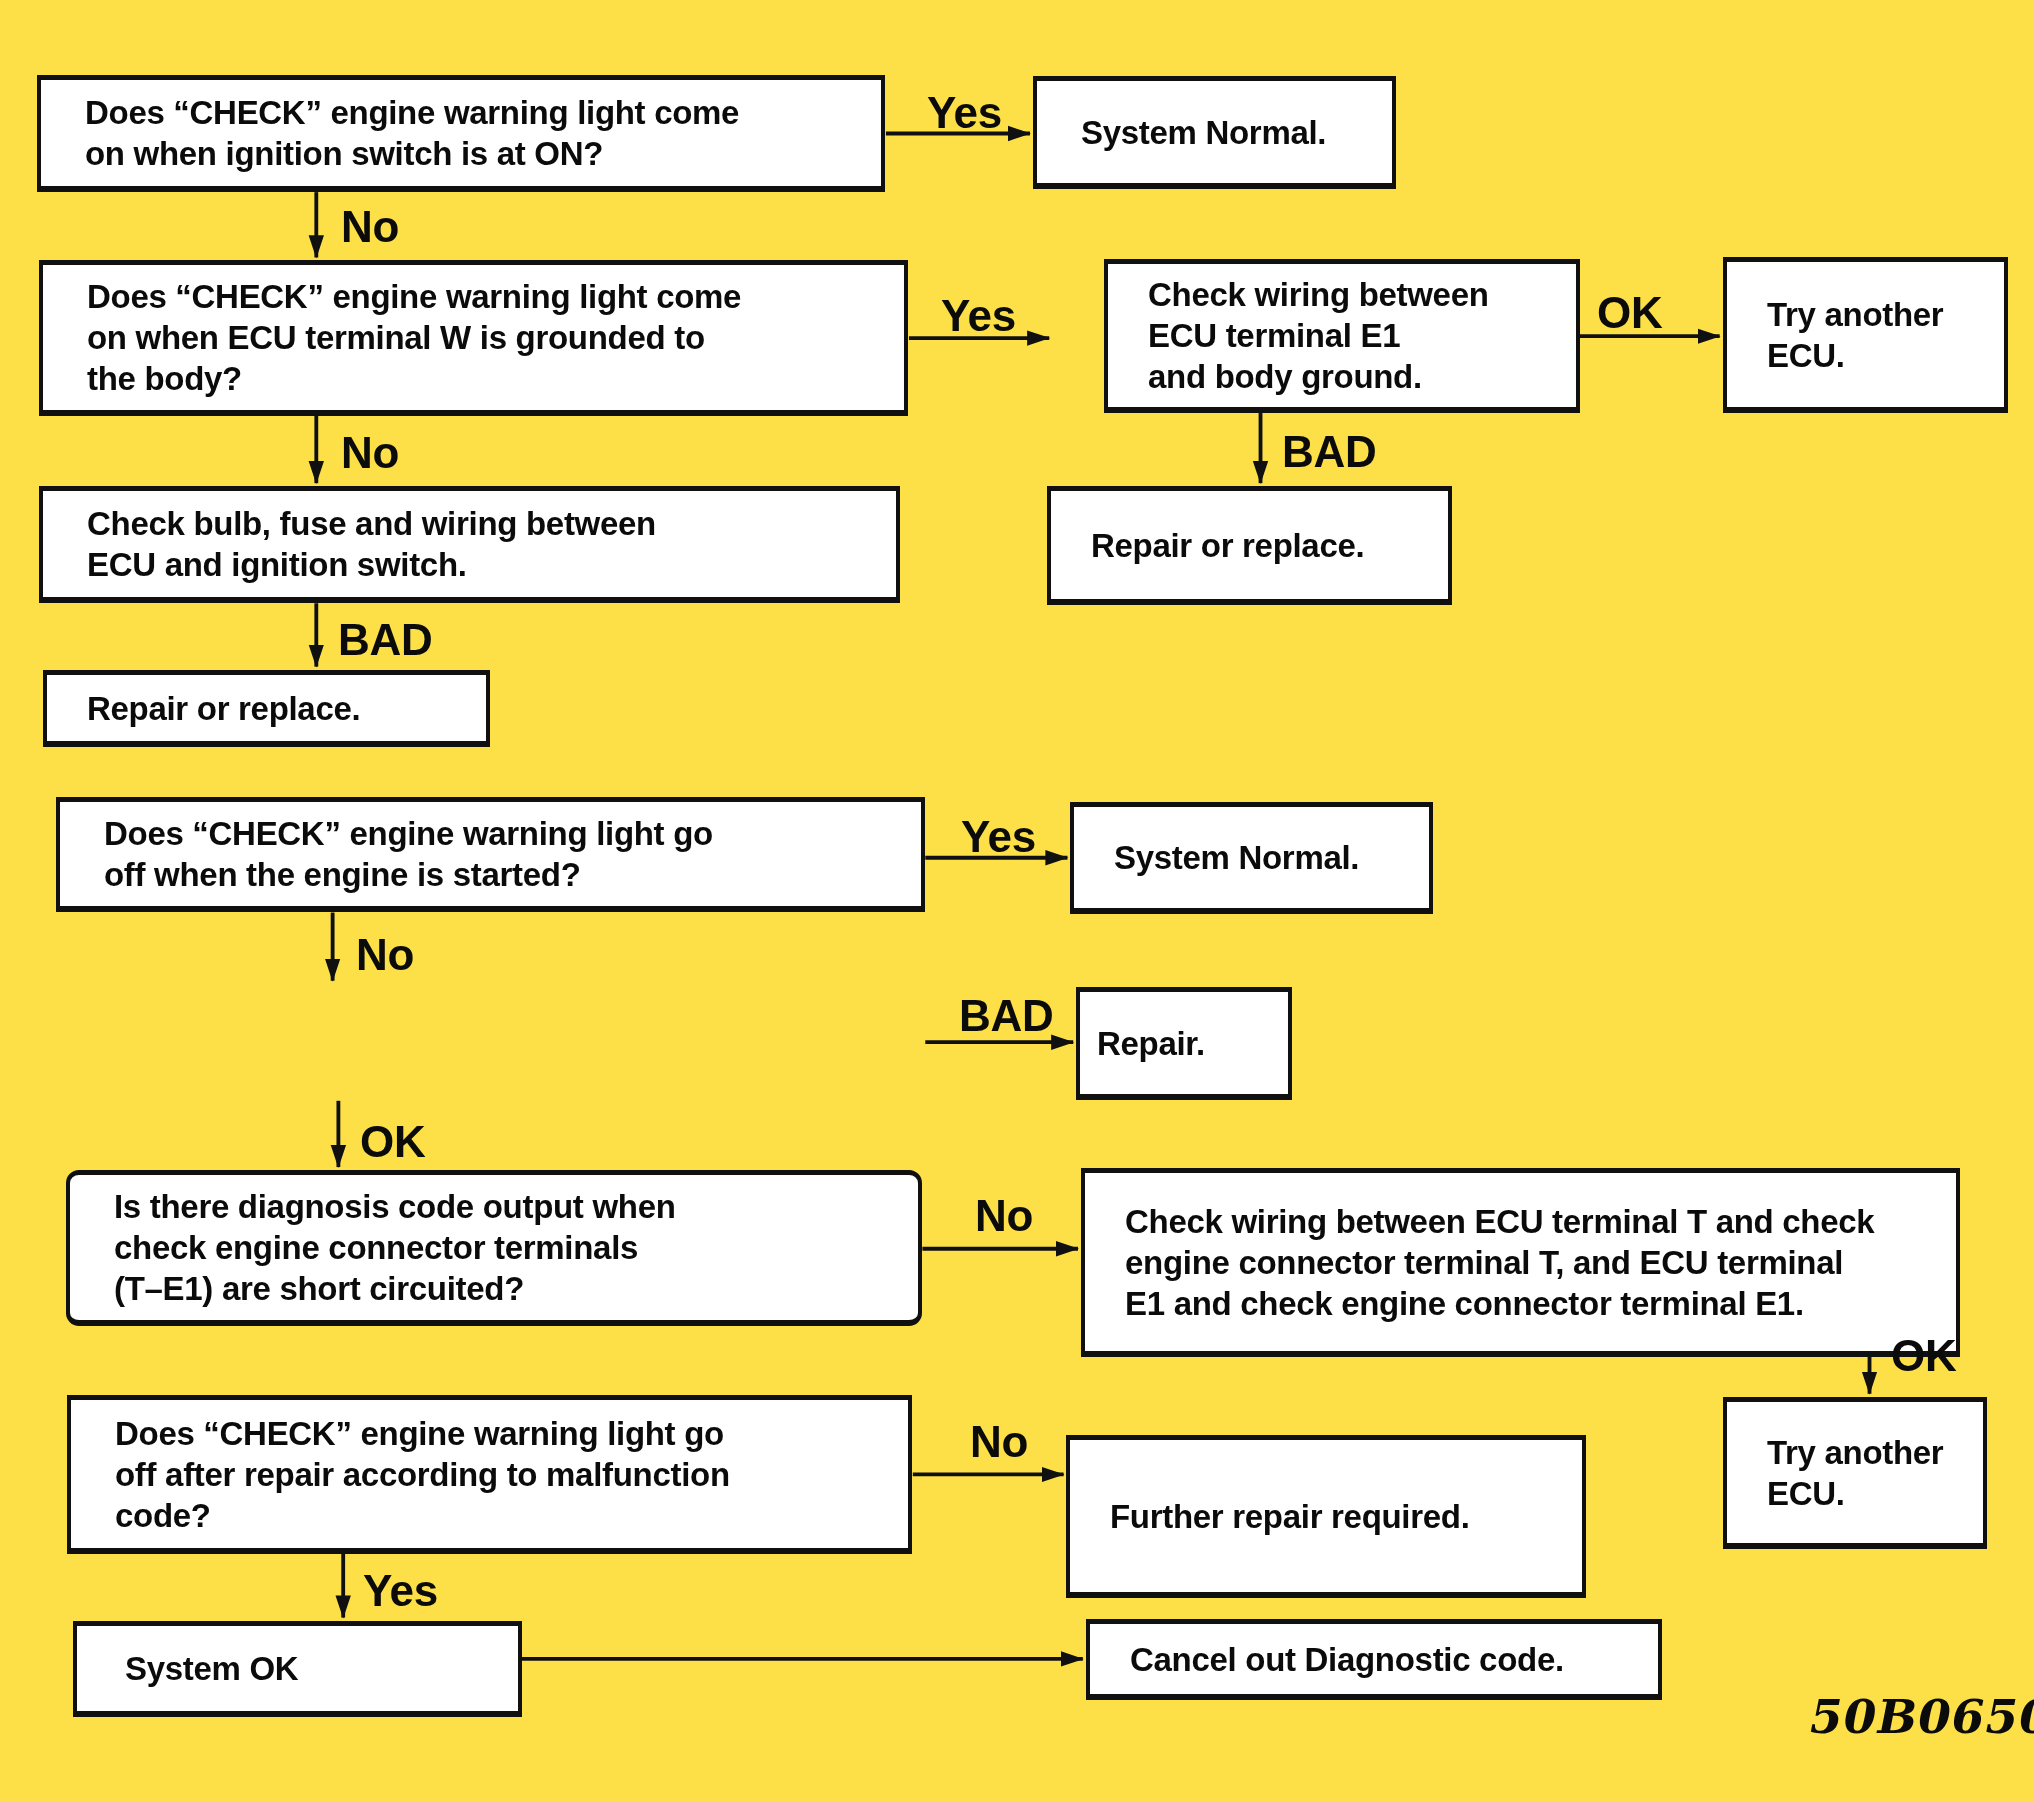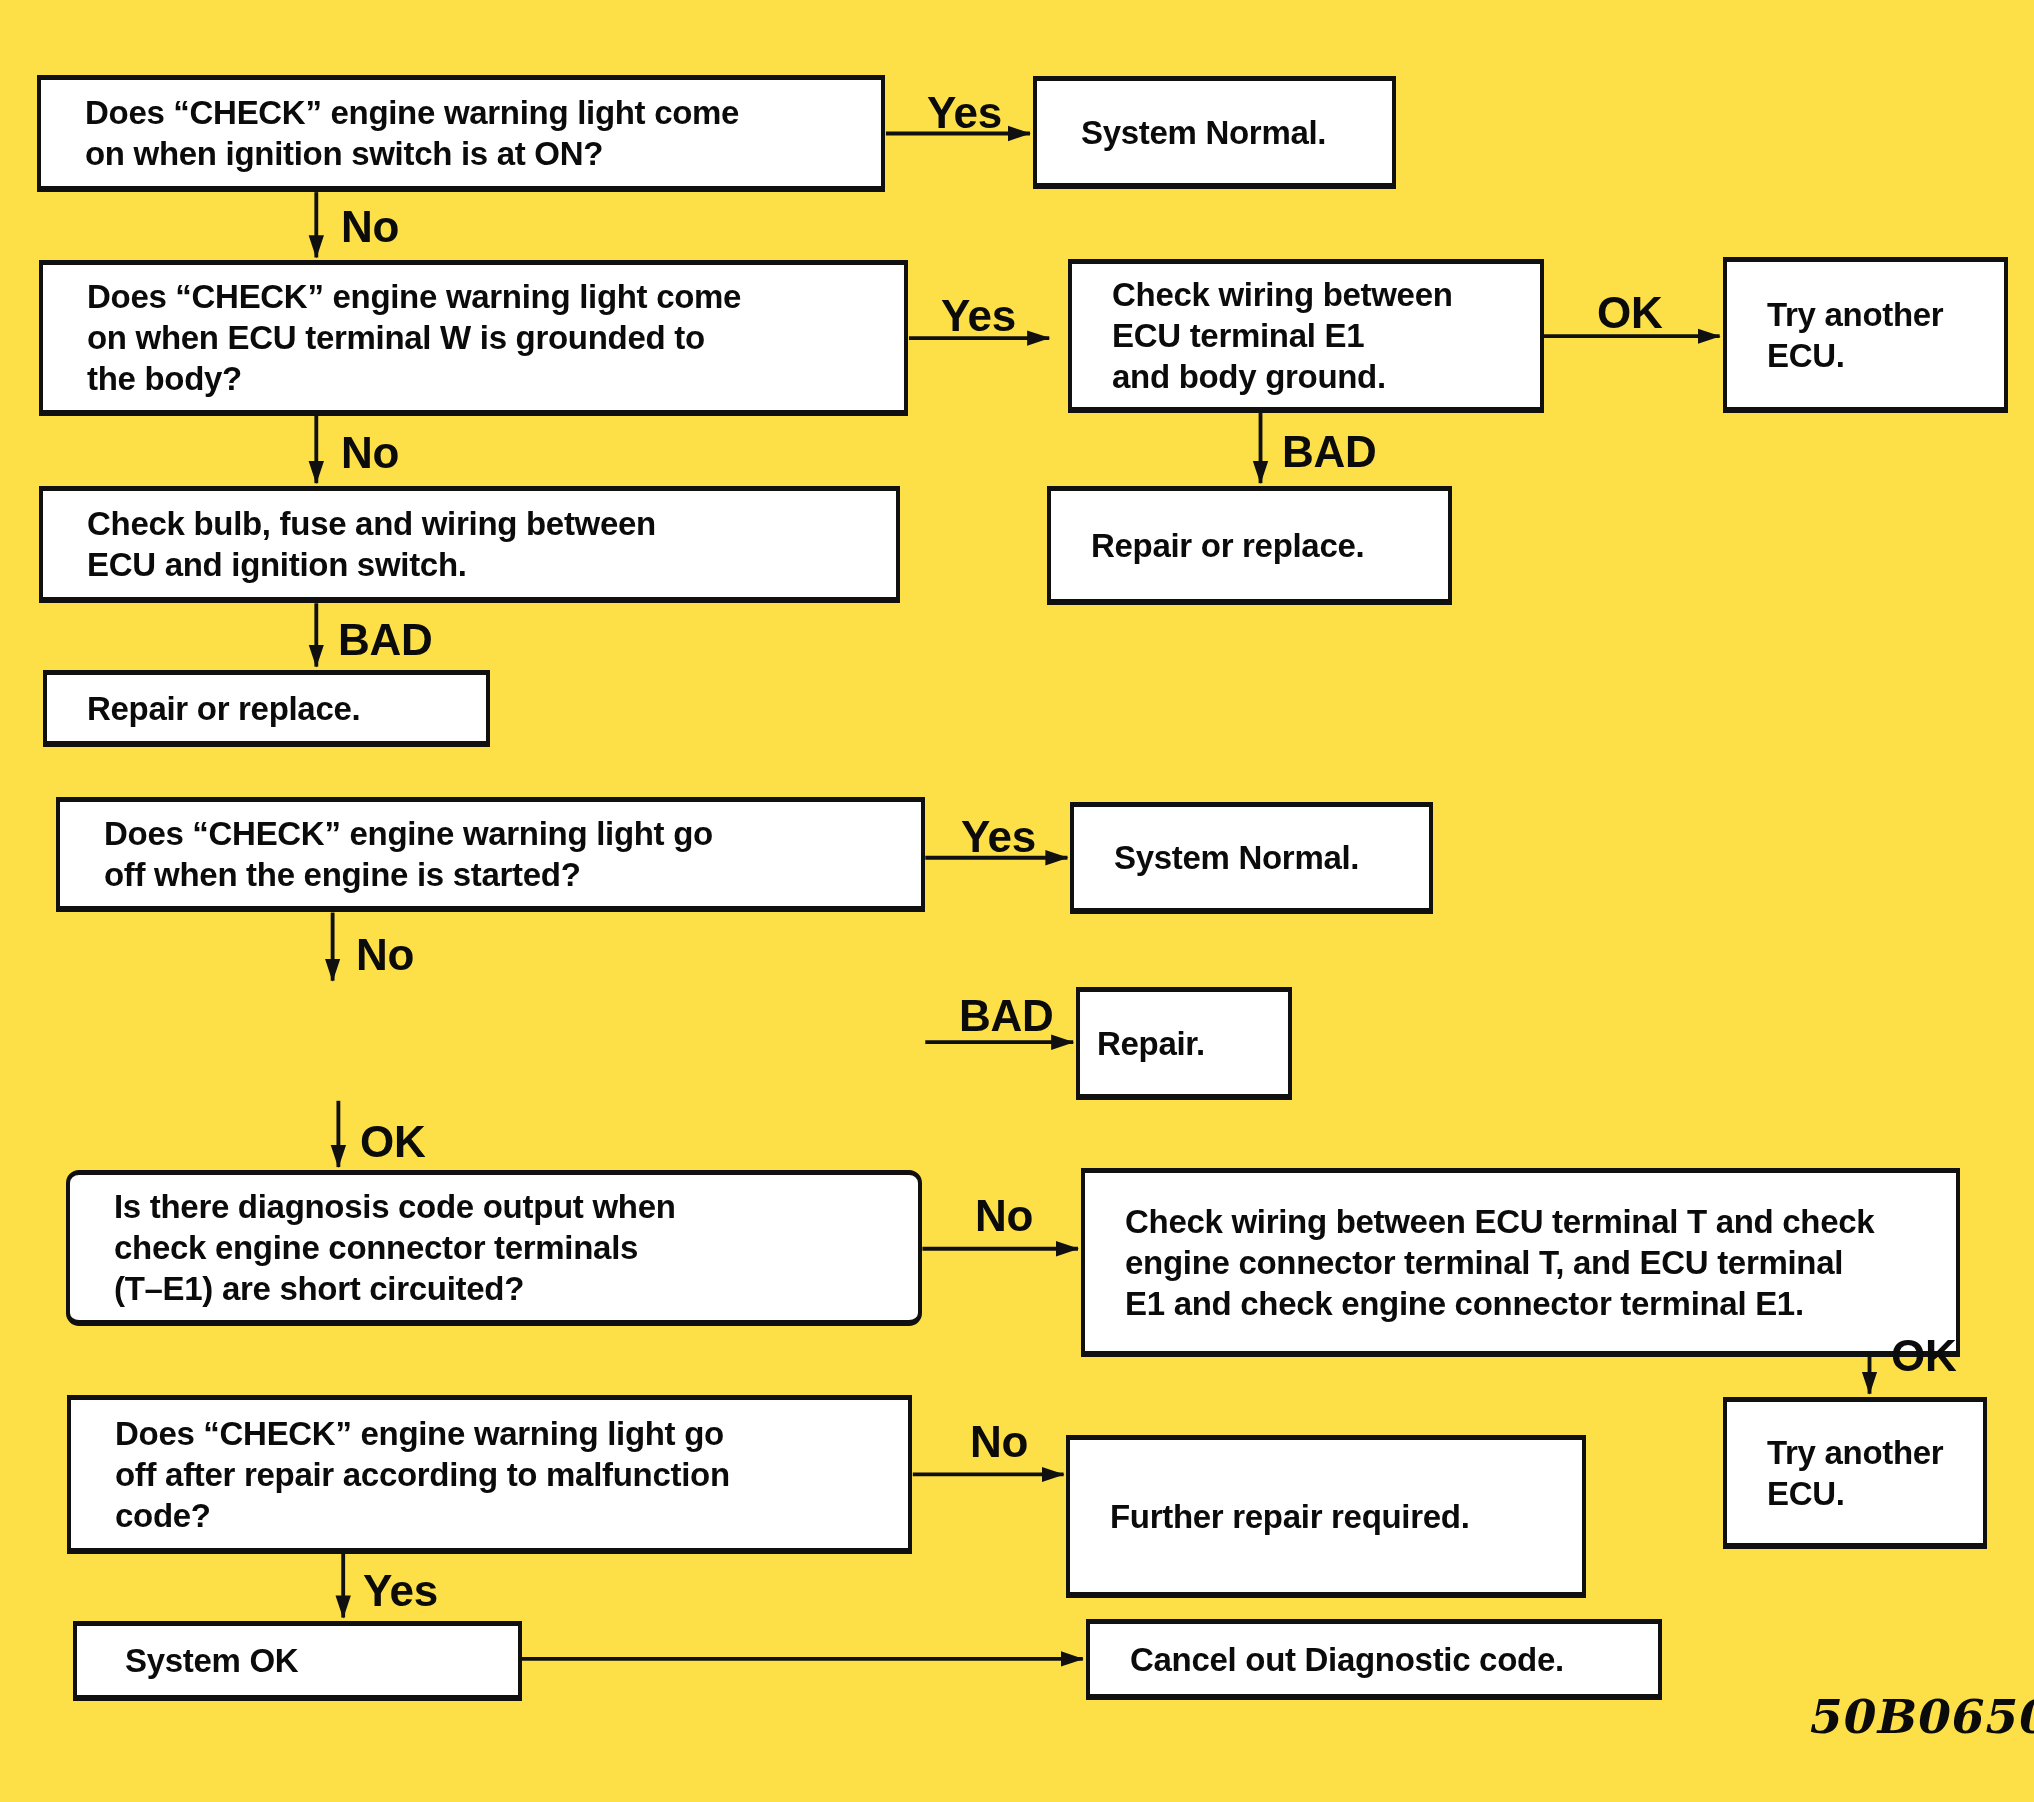--- a/index.html
+++ b/index.html
@@ -90,21 +90,21 @@
   <div class="node pad-lg" style="left:1033px;top:76px;width:363px;height:113px;">
     <span>System Normal.</span>
   </div>
 
   <div class="node pad-lg" style="left:39px;top:260px;width:869px;height:156px;">
     <span>Does “CHECK” engine warning light come
 on when ECU terminal W is grounded to
 the body?</span>
   </div>
 
-  <div class="node pad-md" style="left:1068px;top:259px;width:476px;height:154px;">
+  <div class="node pad-md" style="left:1104px;top:259px;width:476px;height:154px;">
     <span>Check wiring between
 ECU terminal E1
 and body ground.</span>
   </div>
 
   <div class="node pad-md" style="left:1723px;top:257px;width:285px;height:156px;">
     <span>Try another
 ECU.</span>
   </div>
 
@@ -155,21 +155,21 @@
   <div class="node pad-lg" style="left:67px;top:1395px;width:845px;height:159px;">
     <span>Does “CHECK” engine warning light go
 off after repair according to malfunction
 code?</span>
   </div>
 
   <div class="node pad-md" style="left:1066px;top:1391px;width:520px;height:163px;margin-top:44px;">
     <span>Further repair required.</span>
   </div>
 
-  <div class="node pad-md" style="left:73px;top:1621px;width:449px;height:80px;padding-left:48px;">
+  <div class="node pad-md" style="left:73px;top:1621px;width:449px;height:96px;padding-left:48px;">
     <span>System OK</span>
   </div>
 
   <div class="node pad-md" style="left:1086px;top:1619px;width:576px;height:81px;">
     <span>Cancel out Diagnostic code.</span>
   </div>
 
   <span class="lbl" style="left:927px;top:88px;">Yes</span>
   <span class="lbl" style="left:341px;top:202px;">No</span>
   <span class="lbl" style="left:941px;top:291px;">Yes</span>

